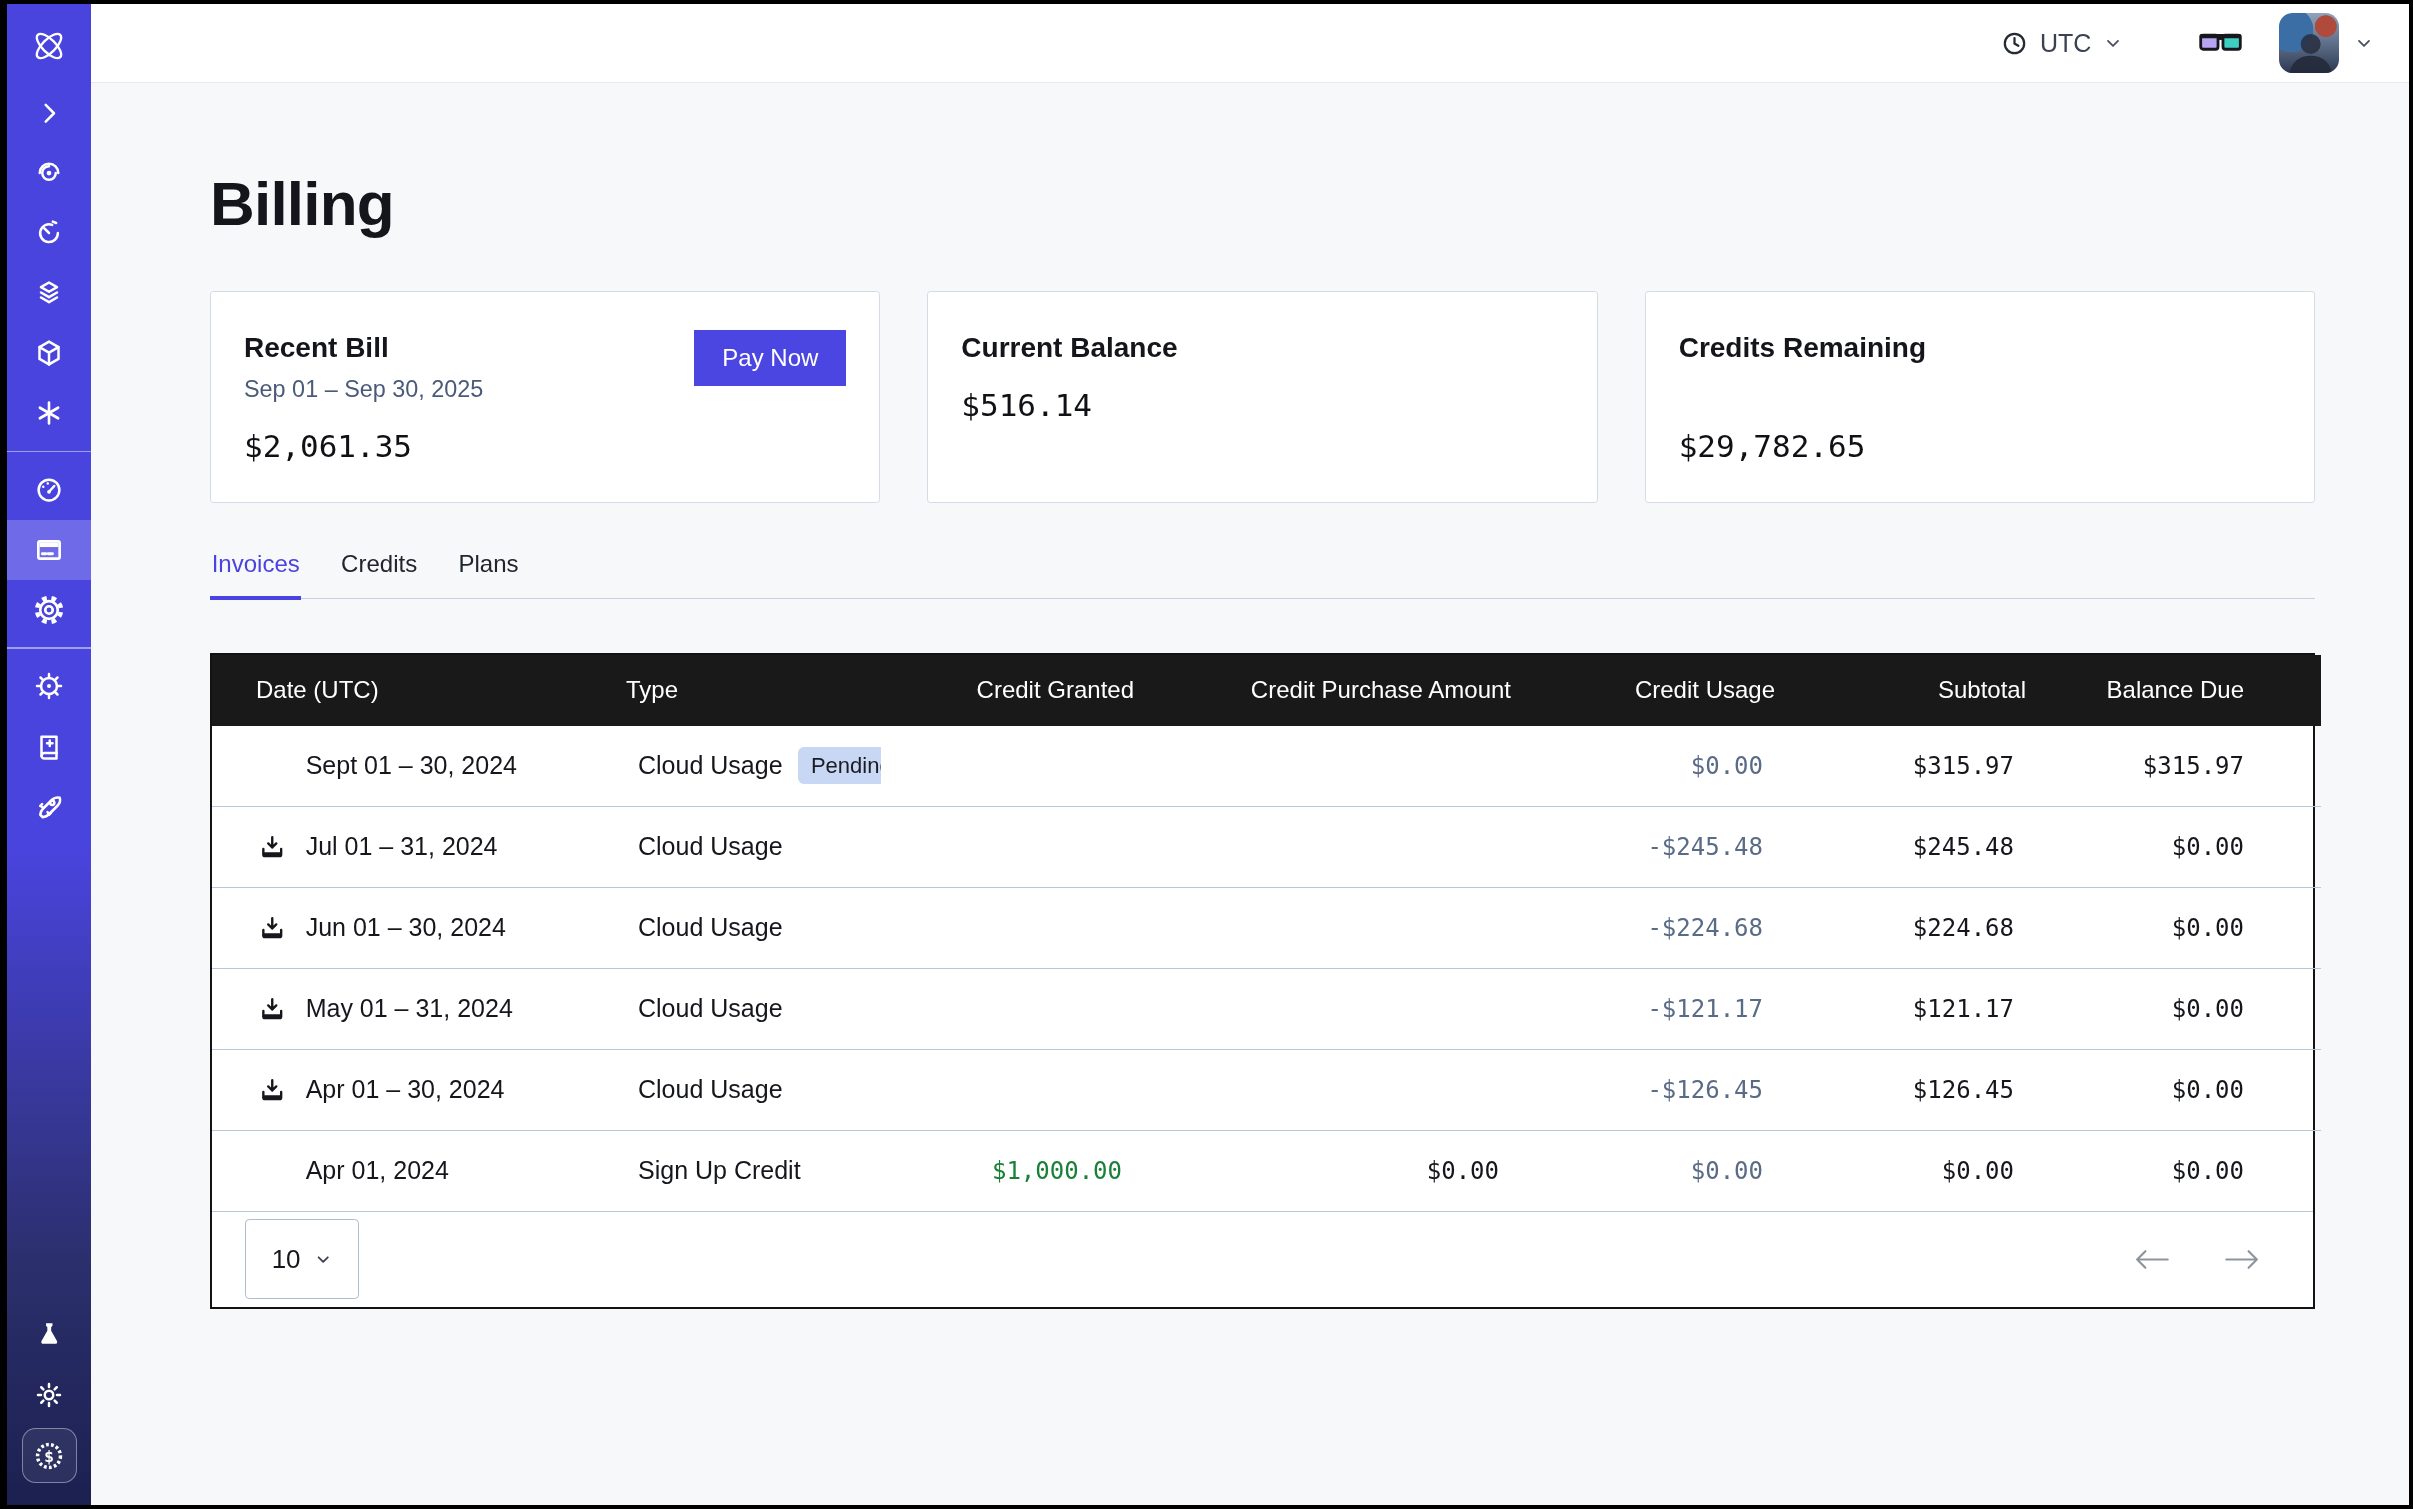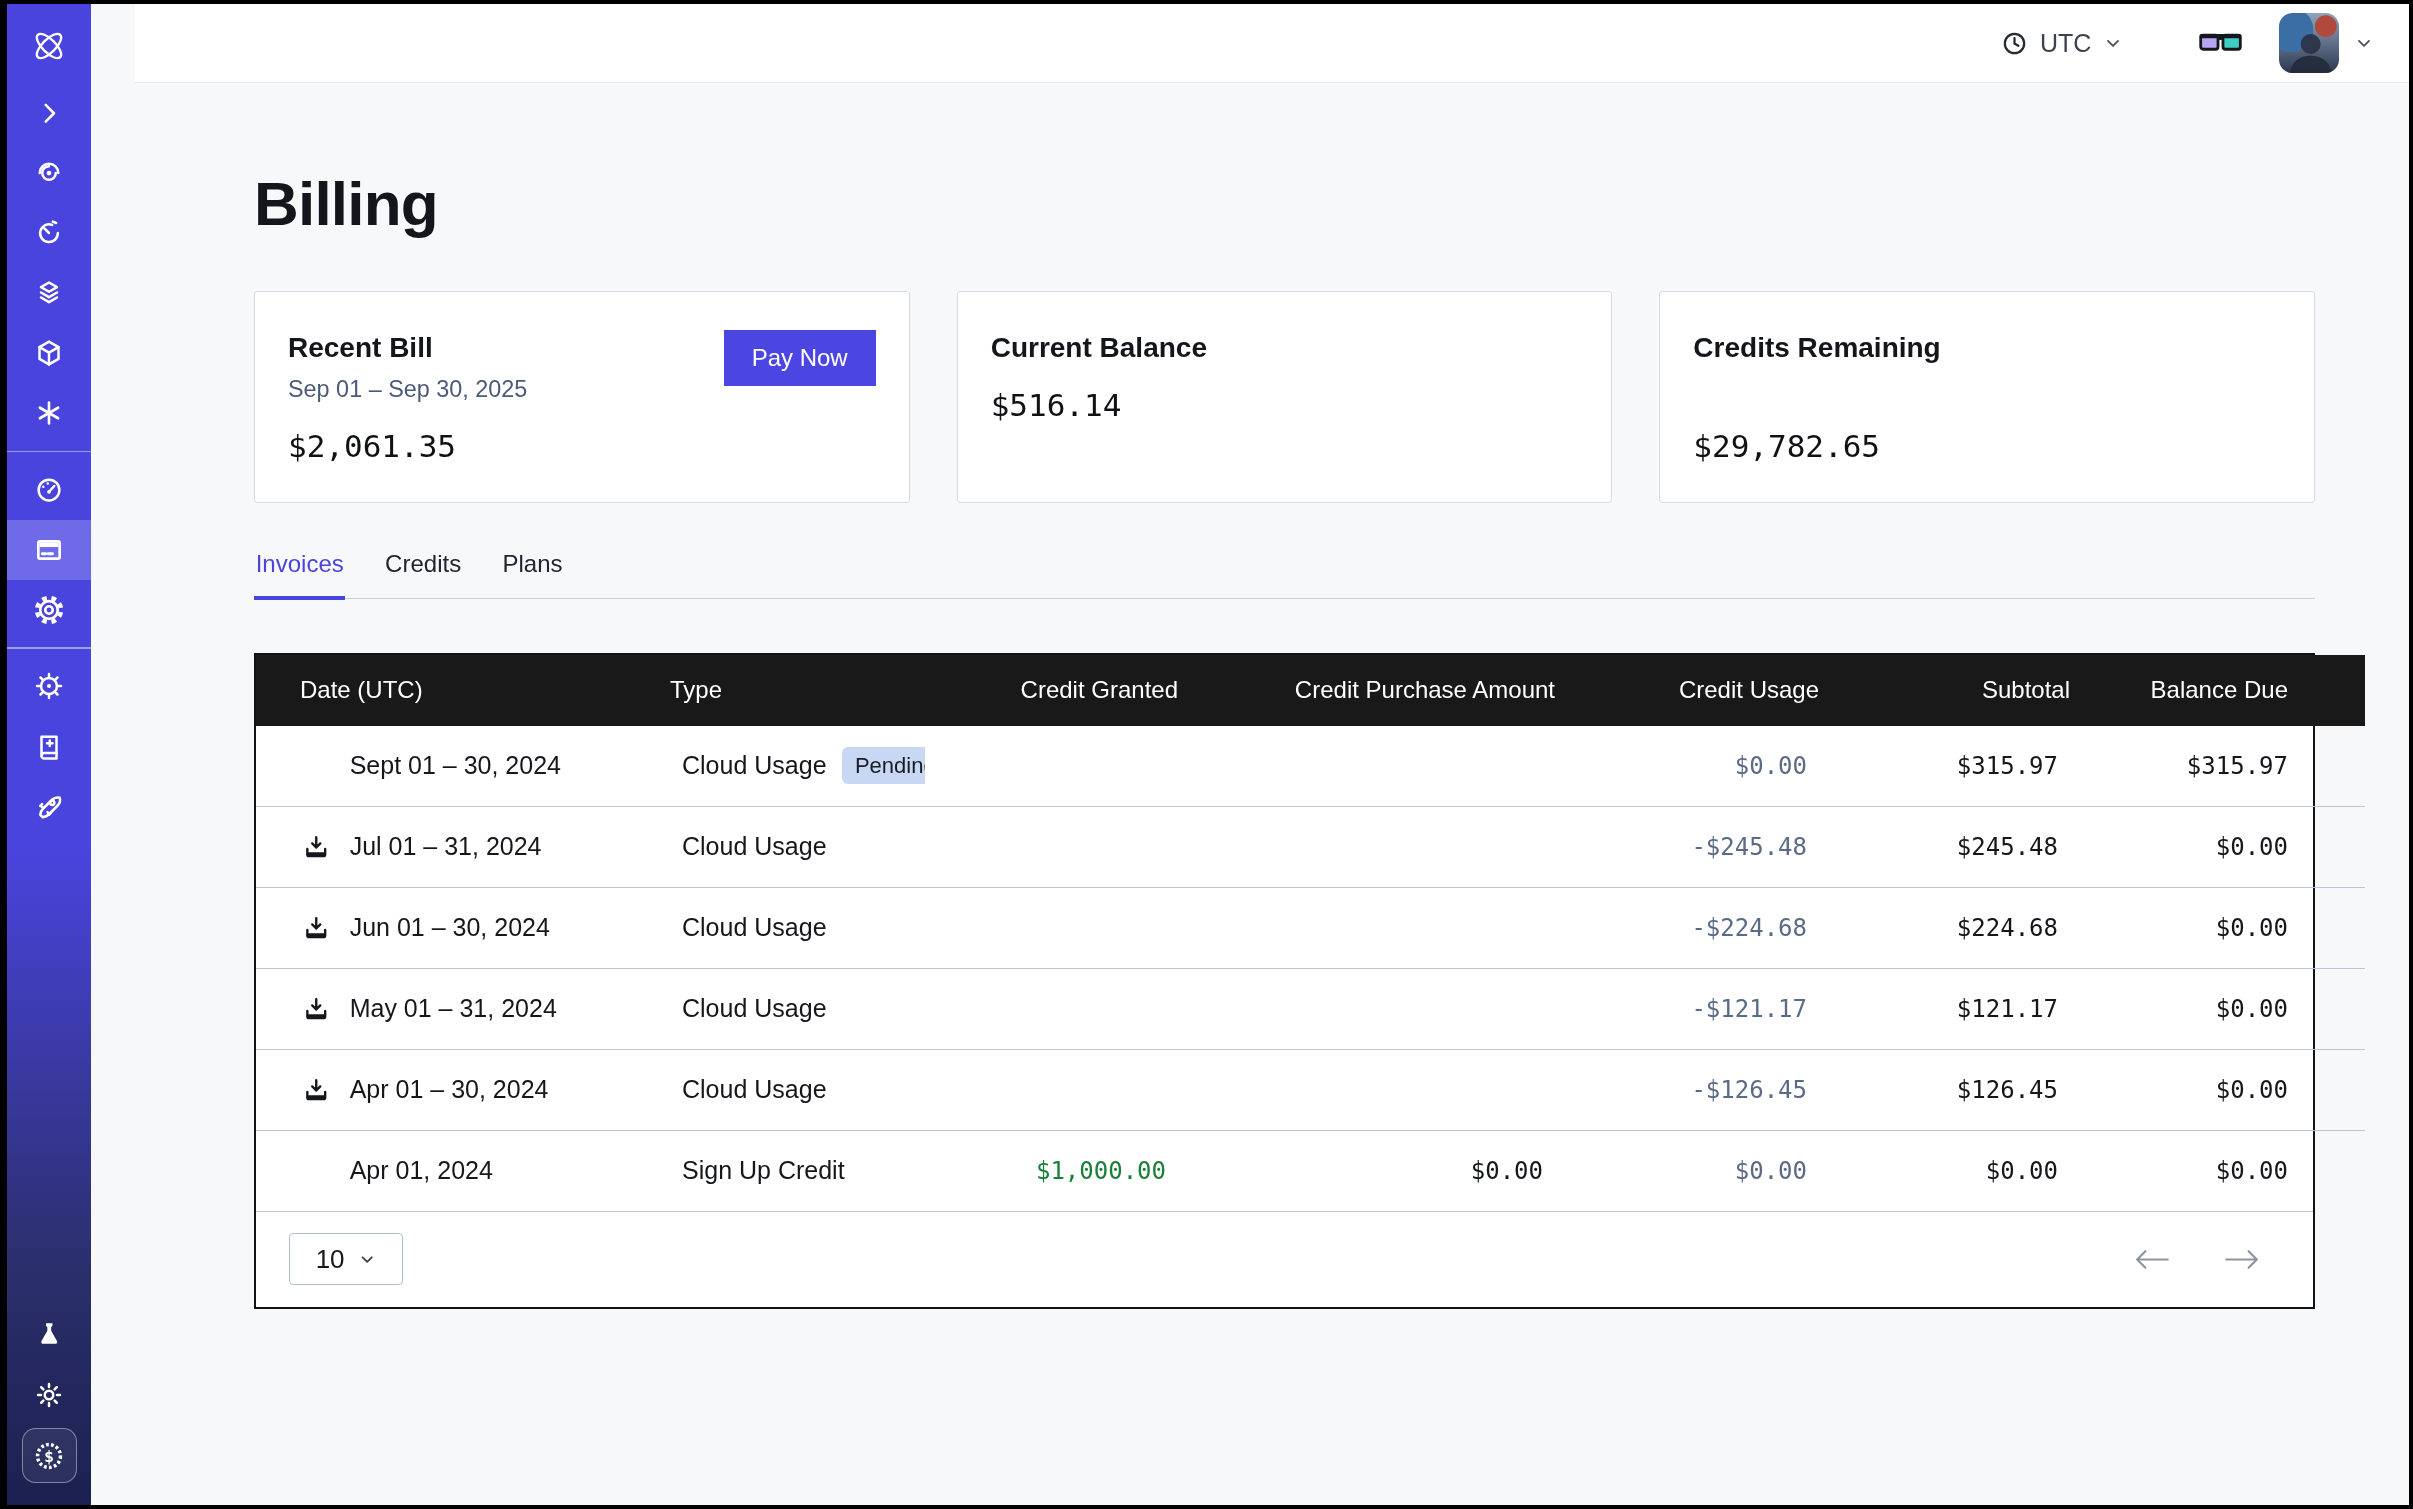--- a/index.html
+++ b/index.html
@@ -19,21 +19,21 @@
   .side-item.active{background:#6f6ae8;}
   .side-divider{width:100%;height:1.7px;flex:none;background:rgba(230,234,244,.55);margin:7.5px 0;}
   .side-spacer{flex:1;}
   .dollar-btn{
     width:55px;height:55px;flex:none;margin:3.3px 0 22px;cursor:pointer;
     border:1.7px solid rgba(255,255,255,.4);border-radius:13.4px;background:rgba(255,255,255,.07);
     display:flex;align-items:center;justify-content:center;box-sizing:border-box;
   }
   .sidebar svg{display:block;}
   
-  .main{flex:1;min-width:0;display:flex;flex-direction:column;margin-left:44px;}
+  .main{flex:1;min-width:0;display:flex;flex-direction:column;}
   .topbar{
     height:79px;flex:none;background:#fff;border-bottom:1.7px solid #e7e9ef;box-sizing:border-box;
     display:flex;align-items:center;justify-content:flex-end;padding:0 35px;
   }
   .tz{display:flex;align-items:center;gap:11.7px;color:#3a4150;font-size:25px;cursor:pointer;}
   .icon-btn{cursor:pointer;display:flex;align-items:center;}
   .glasses{margin-left:74px;}
   .avatar{
     margin-left:35px;width:60px;height:60px;border-radius:13.4px;overflow:hidden;flex:none;cursor:pointer;
     background:
@@ -87,21 +87,21 @@
   .badge{
     background:#c8d7f3;color:#191c22;font-size:22px;line-height:1;
     padding:7.5px 13.4px;border-radius:5.9px;margin-left:15px;display:inline-block;
   }
   
   .pagination{
     border-top:1.7px solid #bac7da;height:95px;display:flex;align-items:center;
     justify-content:space-between;padding:0 52px 0 33px;
   }
   .page-size{
-    width:114px;height:52px;border:1.7px solid #aebcd0;border-radius:4.2px;background:#fff;
+    width:114px;height:80px;border:1.7px solid #aebcd0;border-radius:4.2px;background:#fff;
     display:flex;align-items:center;justify-content:center;gap:13.4px;font-size:26px;color:#15171c;
     box-sizing:border-box;cursor:pointer;
   }
   .pag-arrows{display:flex;gap:52px;align-items:center;}
   .pag-arrows span{cursor:pointer;display:flex;}
 </style>
 </head>
 <body>
 
 <div class="screen">

